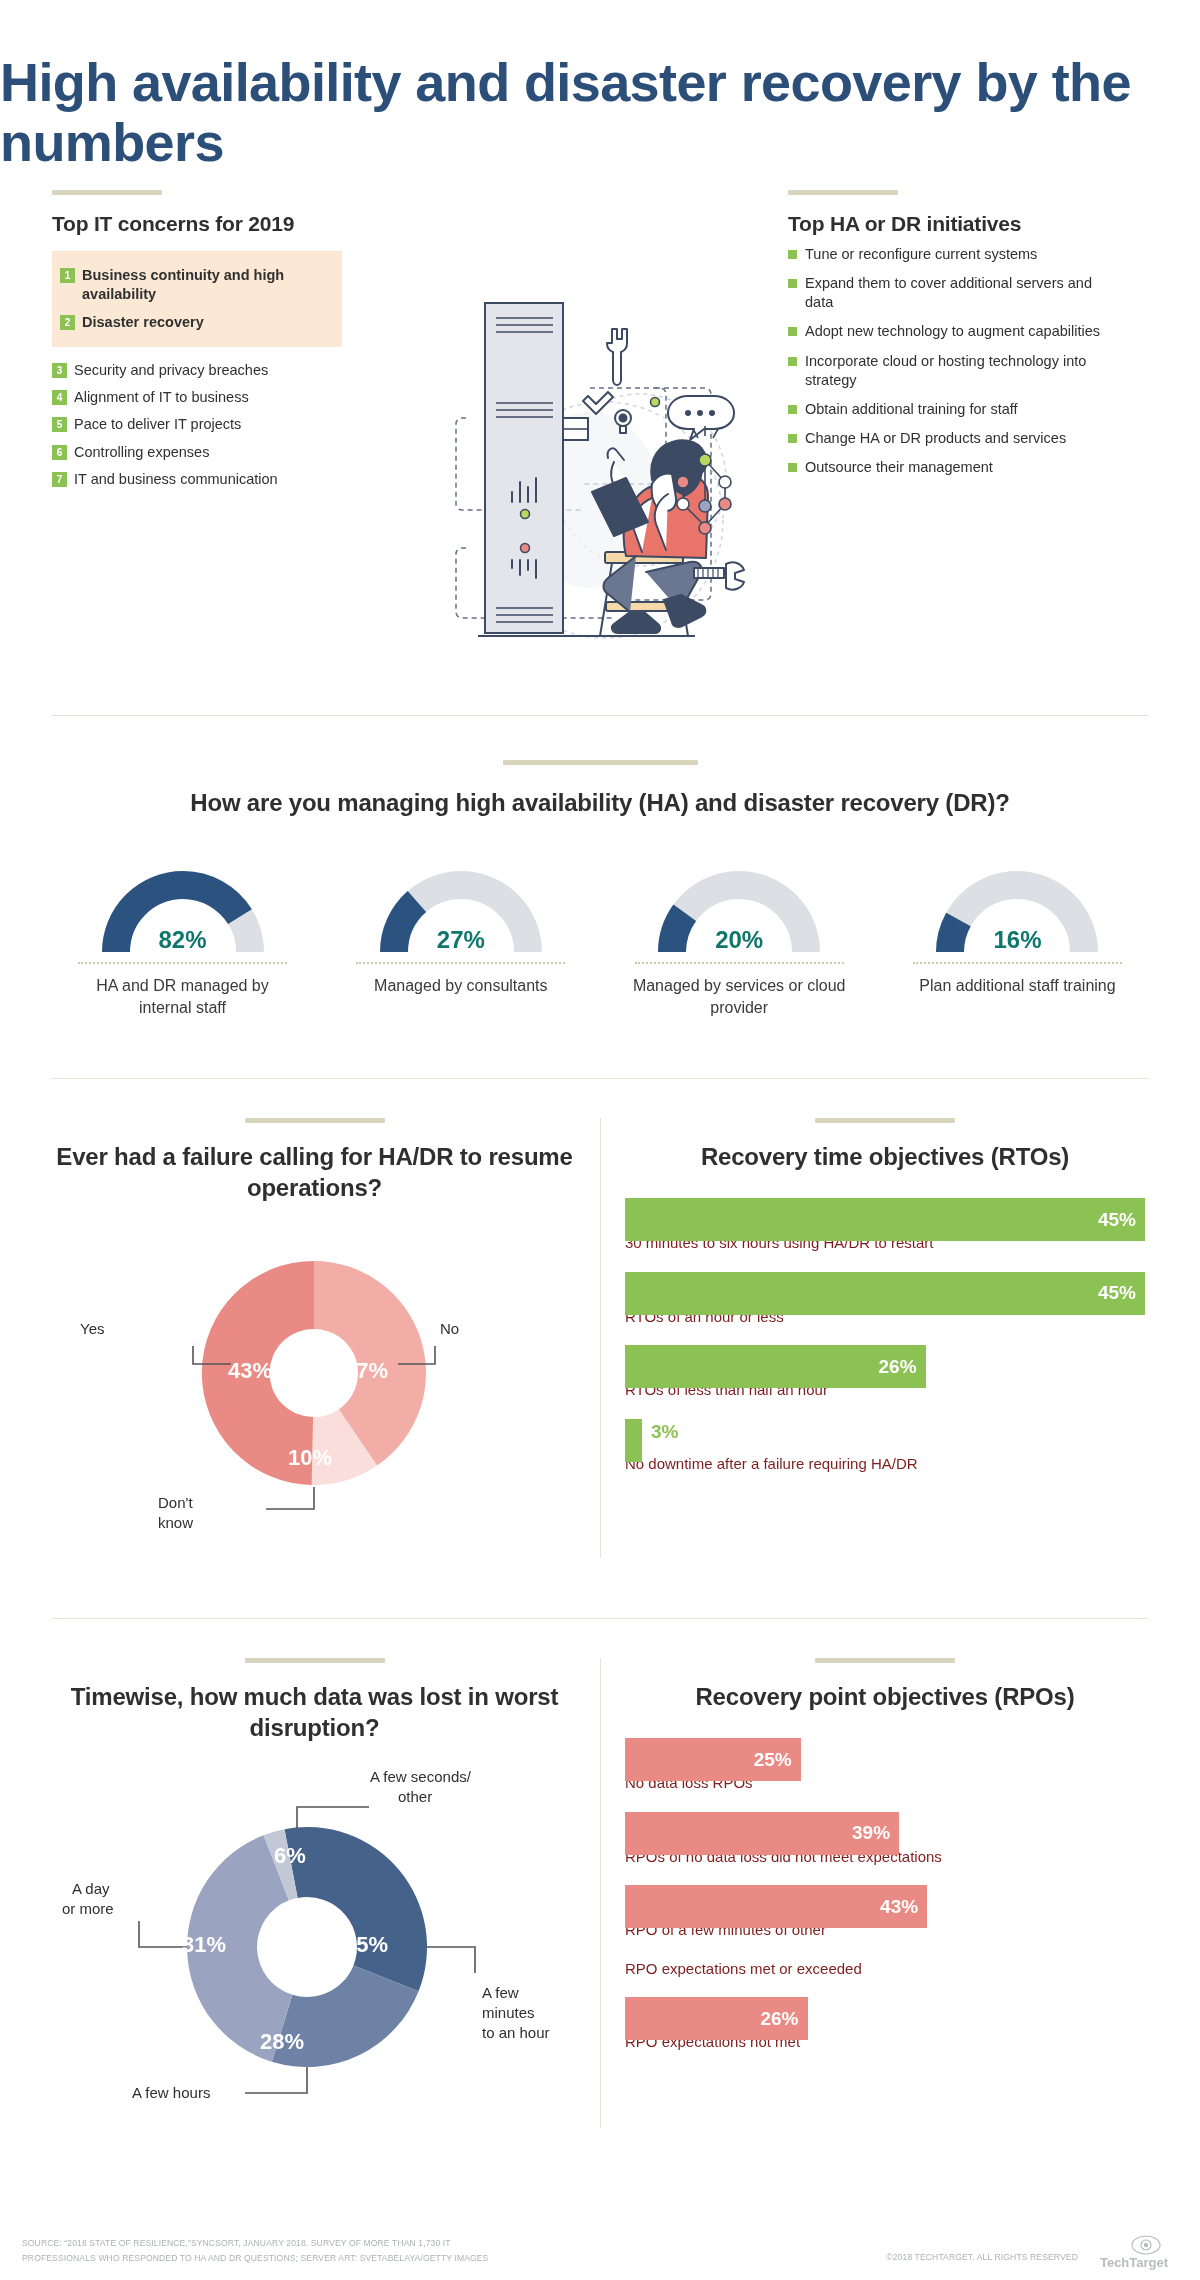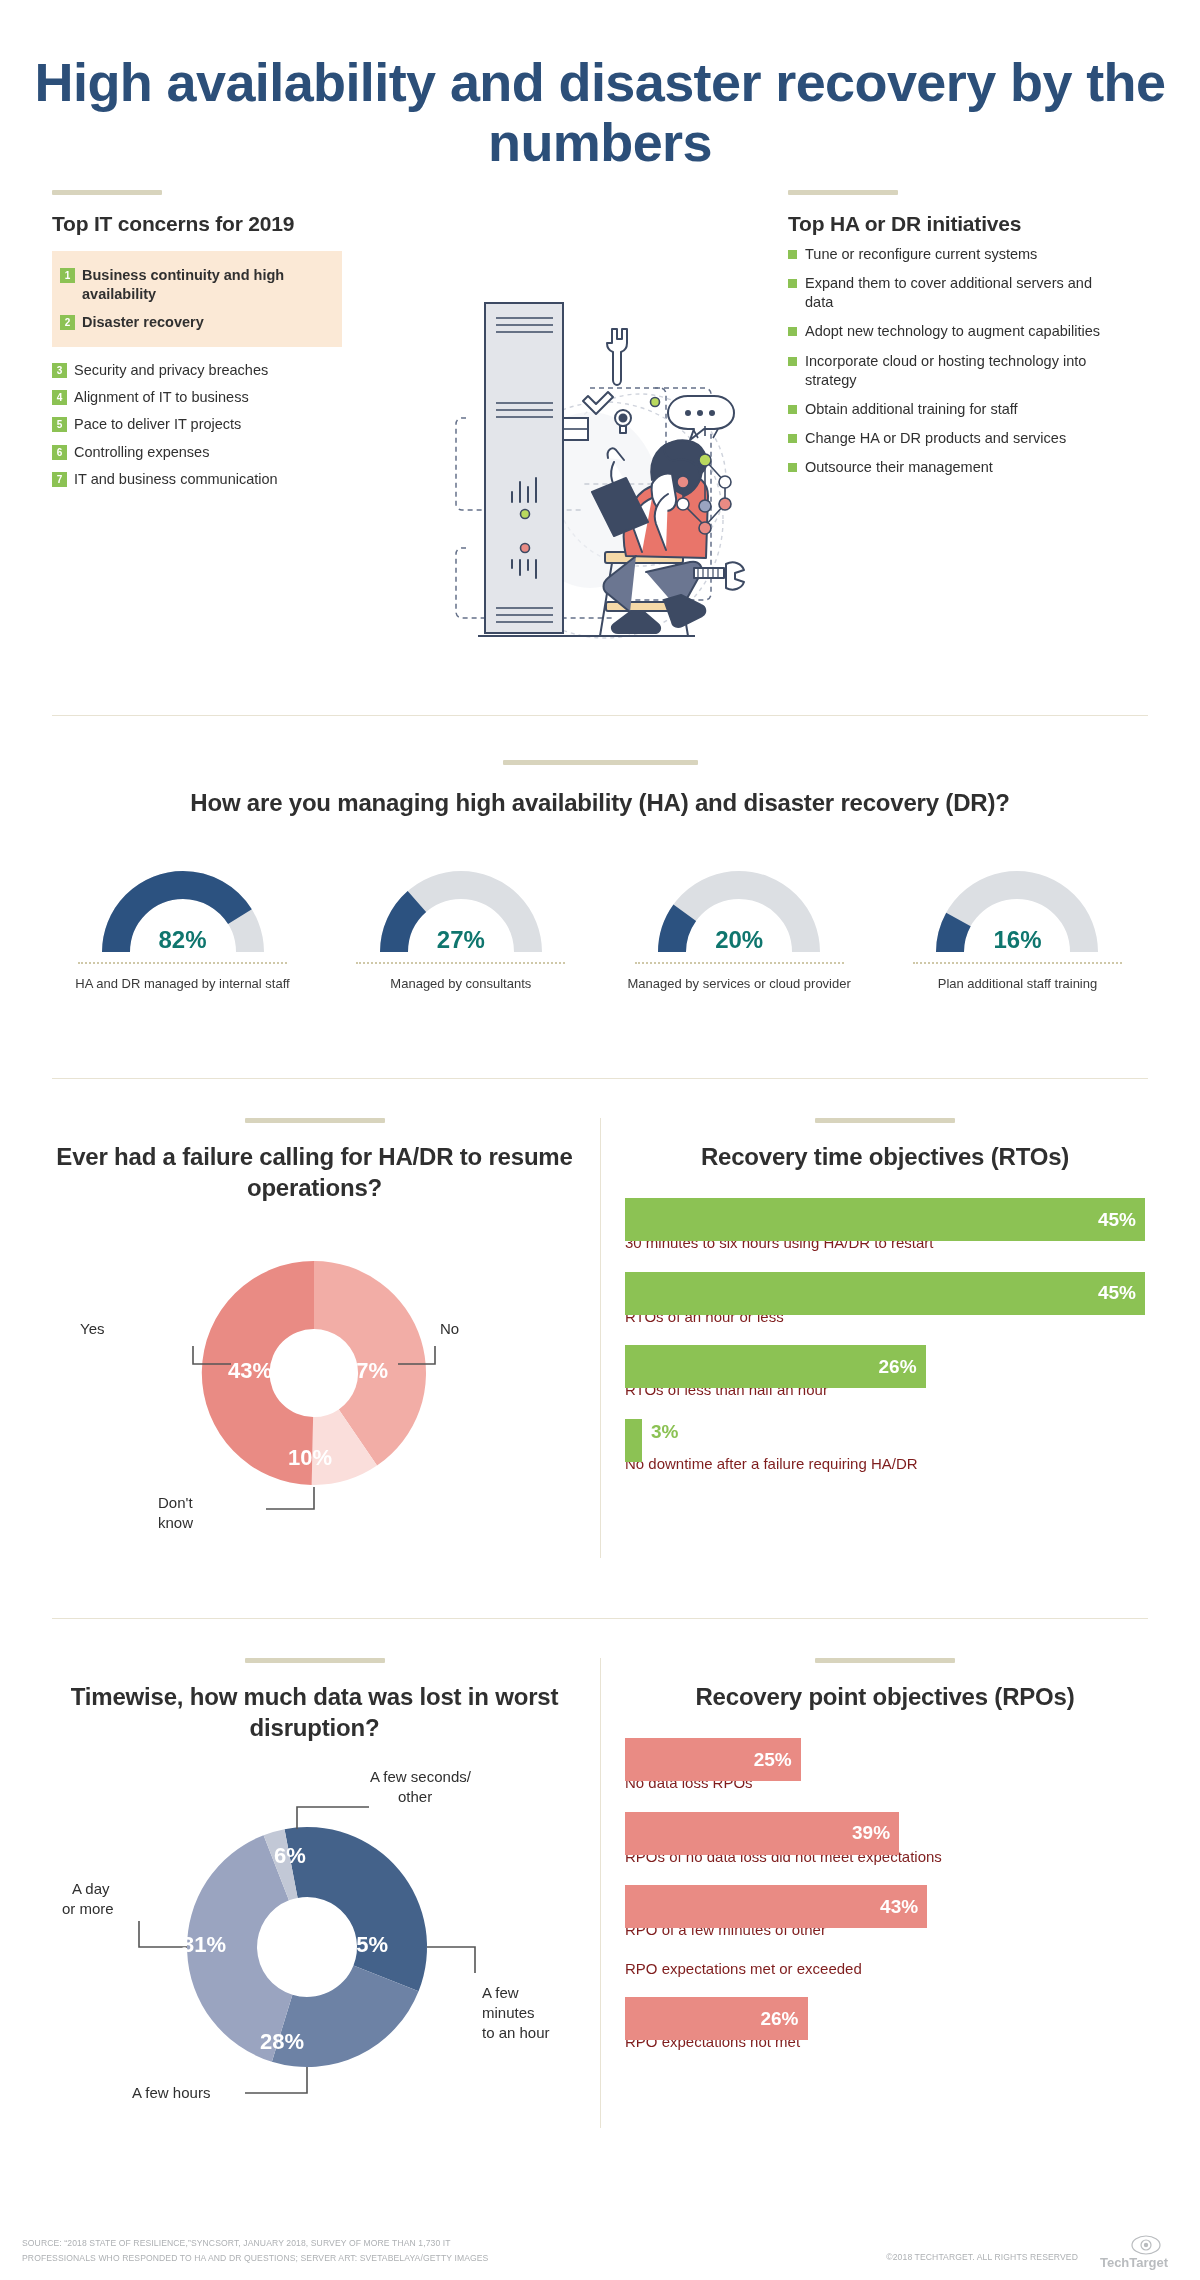--- a/index.html
+++ b/index.html
@@ -12,21 +12,20 @@
     position: relative;
     overflow: hidden;
     color: #333333;
   }
   .page { position: relative; width: 1200px; height: 2280px; }
 
   
   .main-title {
     position: absolute;
     top: 52px; left: 0; width: 1200px;
-    text-align: center;
     font-size: 54px;
     line-height: 1.12;
     font-weight: 700;
     color: #2c4f79;
     letter-spacing: -0.6px;
     font-family: "Liberation Sans", sans-serif;
   }
 
   
   .rule {
@@ -133,21 +132,21 @@
     text-align: center;
     font-size: 24px;
     font-weight: 700;
     color: #0f766e;
   }
   .gauge-dots {
     border-top: 2px dotted #cfc8a8;
     margin: 6px 8px 11px;
   }
   .gauge-label {
-    font-size: 13px;
+    font-size: 16px;
     line-height: 1.35;
     color: #3a3a3a;
   }
 
   
   .quad-title { text-align: center; }
   #donut1-block { position: absolute; left: 52px; top: 1118px; width: 525px; }
   #donut1-block .rule { width: 140px; margin: 0 auto 18px; }
   #donut1-wrap { position: relative; width: 525px; height: 330px; margin-top: 18px; }
 

